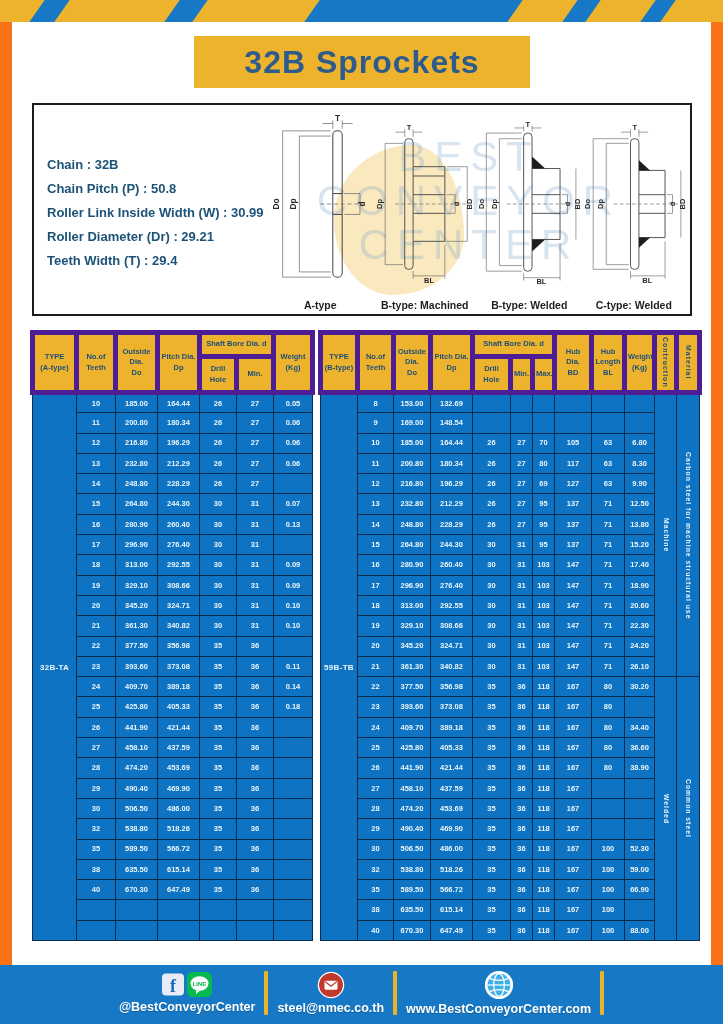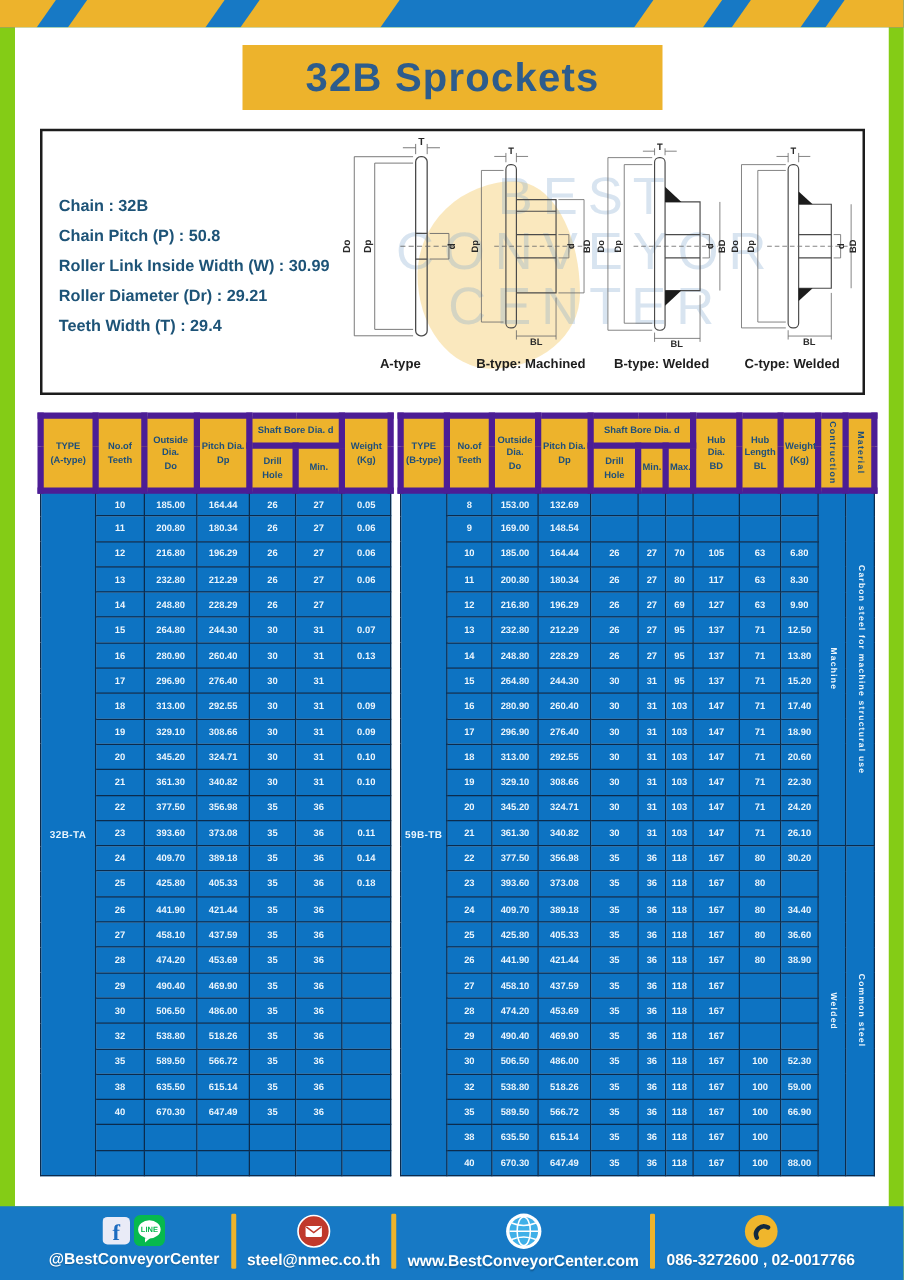--- a/index.html
+++ b/index.html
@@ -1,17 +1,17 @@
 <!DOCTYPE html>
 <html><head>
 <meta charset="utf-8">
 <style>
   *{box-sizing:border-box;margin:0;padding:0}
   html,body{width:723px;height:1024px}
-  .page{position:relative;width:723px;height:1024px;background:#84cc16;overflow:hidden;
+  .page{position:relative;width:723px;height:1024px;background:#f97316;overflow:hidden;
         font-family:"Liberation Sans",sans-serif}
   
   .topbar{position:absolute;top:0;left:0;width:723px;height:22px;background:#1779c5;overflow:hidden}
   .stripe{position:absolute;top:-5px;bottom:-5px;background:#edb32c;transform:skewX(-35deg)}
   
   .white{position:absolute;top:22px;left:12px;right:12px;bottom:59px;background:#ffffff}
   
   .titlebox{position:absolute;left:194px;top:36px;width:336px;height:52px;background:#edb32c;
             display:flex;align-items:center;justify-content:center;z-index:3}
   .titlebox span{font-size:32px;font-weight:bold;color:#2d5c8c;letter-spacing:1px}
@@ -21,21 +21,21 @@
   .speclines{position:absolute;left:13px;top:48px;z-index:2}
   .speclines div{font-size:13px;font-weight:bold;color:#1d5377;line-height:1.85;white-space:pre}
   .watermark{position:absolute;left:270px;top:30px;width:330px;z-index:0;text-align:center;
              color:rgba(125,165,205,.30);font-weight:normal;line-height:1.05;letter-spacing:8px}
   .watermark div{font-size:42px}
   .wmblob{position:absolute;left:300px;top:40px;width:130px;height:150px;z-index:0;
           background:rgba(240,180,40,.30);border-radius:60% 40% 55% 45%/50% 60% 40% 50%}
   .diagrams{position:absolute;left:234px;top:4px;right:4px;bottom:2px;display:flex;z-index:1}
   .fig{flex:1;display:flex;flex-direction:column;align-items:center;min-width:0}
   .fig svg{flex:1;width:100%}
-  .fig .cap{font-size:10.5px;font-weight:bold;color:#1e1e1e;margin-bottom:15px;white-space:nowrap}
+  .fig .cap{font-size:10.5px;font-weight:bold;color:#1e1e1e;margin-bottom:1px;white-space:nowrap}
   
   table{border-collapse:collapse;table-layout:fixed;position:absolute;z-index:2}
   #tableA{left:30px;top:330px;width:280px}
   #tableB{left:318px;top:330px;width:379px}
   th{background:#edb32c;color:#1e4f7b;font-size:7.5px;font-weight:bold;border:5px solid #4c1d95;
      white-space:pre-line;padding:1px;vertical-align:middle;text-align:center;line-height:1.35}
   thead tr:first-child{height:24px}
   thead tr:nth-child(2){height:36px}
   td{background:#0d73c2;color:#ecf6fd;font-size:7.5px;font-weight:bold;border:1px solid #0b2b4d;
      height:20.3px;text-align:center;vertical-align:middle;padding:0;line-height:1}
@@ -859,24 +859,15 @@
       <svg width="30" height="30" viewBox="0 0 34 34">
         <circle cx="17" cy="17" r="16" fill="#ffffff"></circle>
         <circle cx="17" cy="17" r="13" fill="#3fb0e8"></circle>
         <ellipse cx="17" cy="17" rx="6" ry="13" fill="none" stroke="#ffffff" stroke-width="1.4"></ellipse>
         <line x1="4" y1="17" x2="30" y2="17" stroke="#ffffff" stroke-width="1.4"></line>
         <path d="M6 9.5 Q17 14 28 9.5 M6 24.5 Q17 20 28 24.5" fill="none" stroke="#ffffff" stroke-width="1.4"></path>
       </svg>
       <div class="ftext">www.BestConveyorCenter.com</div>
     </div>
     <div class="fdiv"></div>
-    <div class="fsec">
-      <svg width="28" height="28" viewBox="0 0 30 30">
-        <circle cx="15" cy="15" r="14" fill="#f0b62c"></circle>
-        <g transform="rotate(-42 15 15)">
-          <path d="M8.5 16.5 a6.8 6.8 0 0 1 13 0" fill="none" stroke="#13293f" stroke-width="3.8" stroke-linecap="round"></path>
-        </g>
-      </svg>
-      <div class="ftext">086-3272600 , 02-0017766</div>
-    </div>
   </div>
 
 </div>
 
 </body></html>

